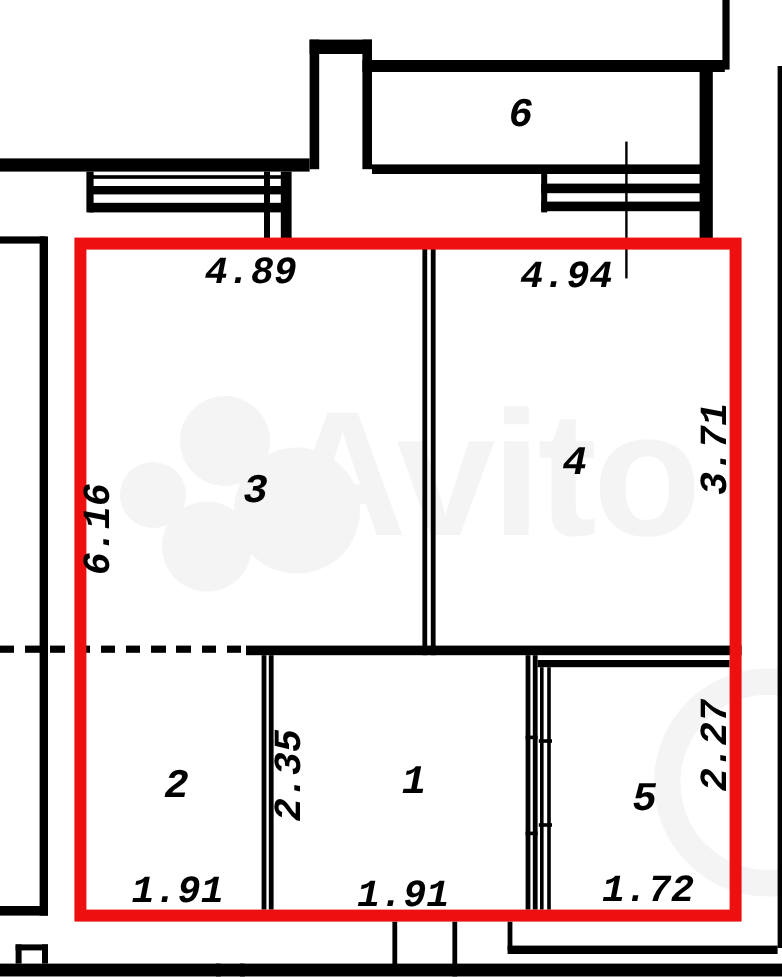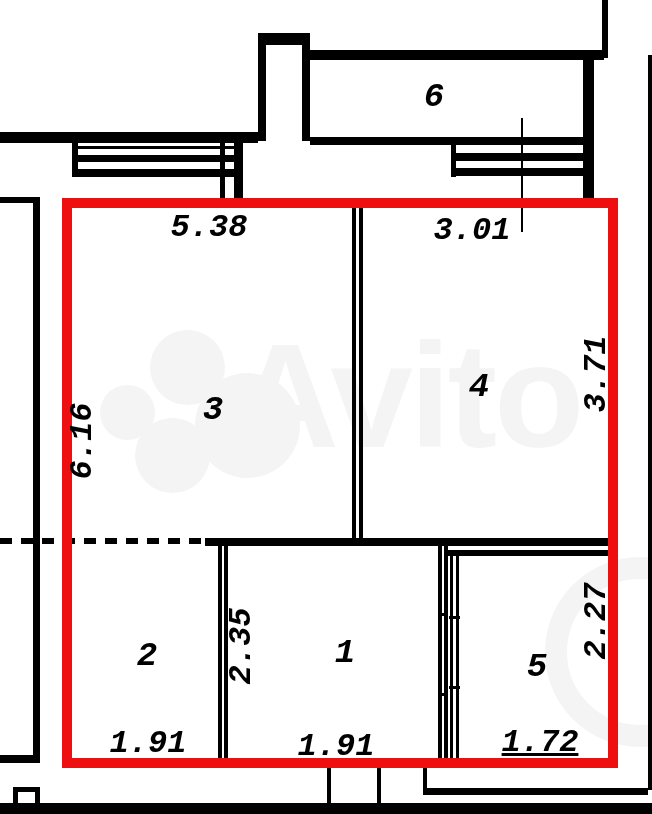--- a/index.html
+++ b/index.html
@@ -107,29 +107,29 @@
   <div class="wall" style="left:423px;top:788px;width:225px;height:7px;"></div>
   <div class="wall" style="left:0;top:803px;width:652px;height:11px;"></div>
   <div class="wall" style="left:13px;top:787px;width:5px;height:16px;"></div>
   <div class="wall" style="left:35px;top:787px;width:5px;height:16px;"></div>
   <div class="wall" style="left:13px;top:787px;width:27px;height:5px;"></div>
   <div class="wall" style="left:180px;top:803px;width:4px;height:11px;background:#000;"></div>
   <div class="wall" style="left:200px;top:803px;width:4px;height:11px;background:#000;"></div>
 
   <div class="highlight"></div>
 
-  <div class="lbl" style="left:209px;top:228px;">5.38</div>
-  <div class="lbl" style="left:472px;top:231px;">3.01</div>
+  <div class="lbl" style="left:209px;top:228px;">4.89</div>
+  <div class="lbl" style="left:472px;top:231px;">4.94</div>
   <div class="lbl rot" style="left:83px;top:441px;">6.16</div>
   <div class="lbl rot" style="left:597px;top:374px;">3.71</div>
   <div class="lbl rot" style="left:242px;top:646px;">2.35</div>
   <div class="lbl rot" style="left:597px;top:621px;">2.27</div>
   <div class="lbl" style="left:148px;top:744px;">1.91</div>
   <div class="lbl" style="left:336px;top:747px;">1.91</div>
-  <div class="lbl" style="left:540px;top:743px;text-decoration:underline;">1.72</div>
+  <div class="lbl" style="left:540px;top:743px;">1.72</div>
 
   <div class="lbl room-no" style="left:345px;top:653px;">1</div>
   <div class="lbl room-no" style="left:147px;top:656px;">2</div>
   <div class="lbl room-no" style="left:213px;top:410px;">3</div>
   <div class="lbl room-no" style="left:479px;top:387px;">4</div>
   <div class="lbl room-no" style="left:537px;top:667px;">5</div>
   <div class="lbl room-no" style="left:434px;top:97px;">6</div>
 
 </div>
 

